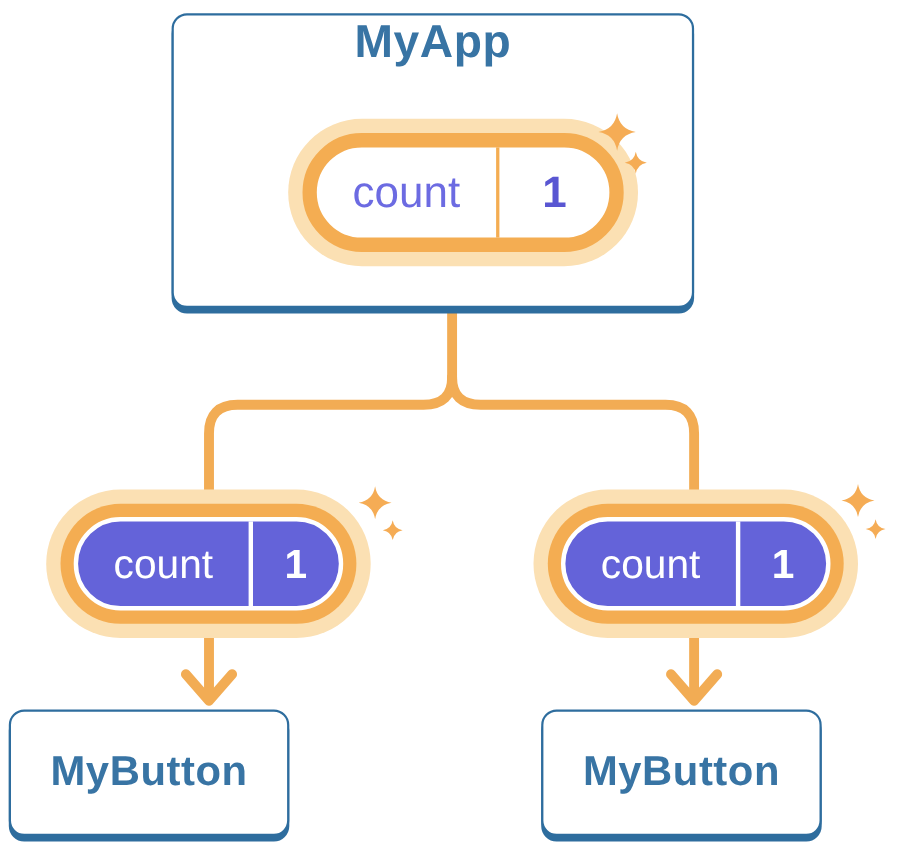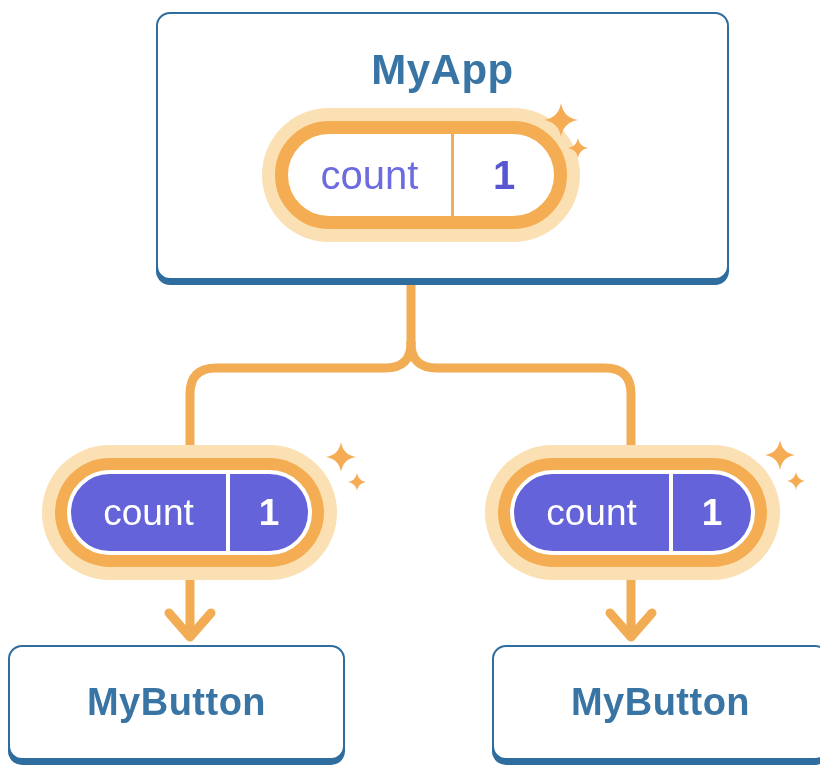--- a/index.html
+++ b/index.html
@@ -34,26 +34,25 @@
   .card {
     position: absolute;
     background: #ffffff;
     border: 2px solid var(--card_border_blue, #2e6d9e);
     border-radius: 14px;
     box-shadow: 0 5px 0 var(--card_border_blue, #2e6d9e);
     z-index: 1;
   }
   .card-root {
     left: 156px; top: 12px;
-    width: 573px; height: 268px;
-    padding-top: 32px;
+    width: 475px; height: 268px;
     text-align: center;
   }
   .card-child {
-    width: 337px; height: 115px;
+    width: 255px; height: 115px;
     display: flex;
     align-items: center;
     justify-content: center;
   }
   .card-child-left  { left: 8px;   top: 645px; }
   .card-child-right { left: 492px; top: 645px; }
 
   .card-title {
     color: var(--card_text_blue, #3874a4);
     font-weight: bold;

